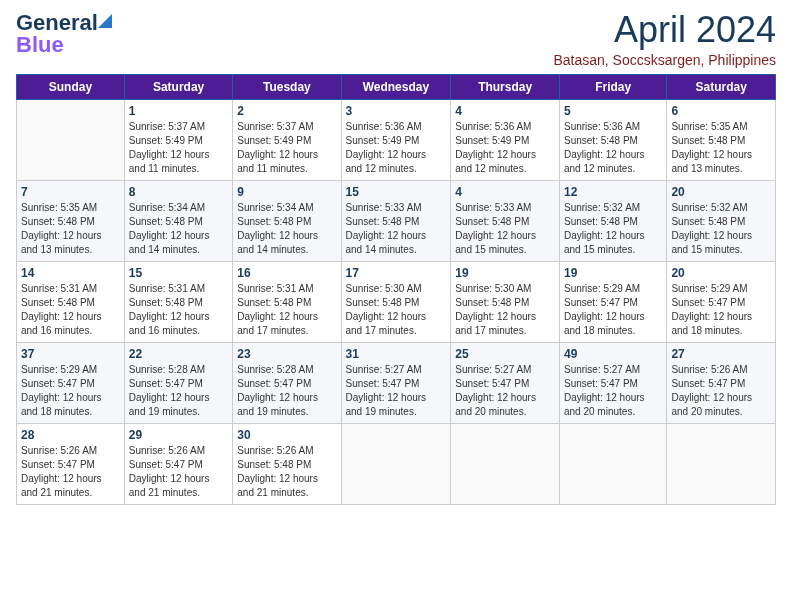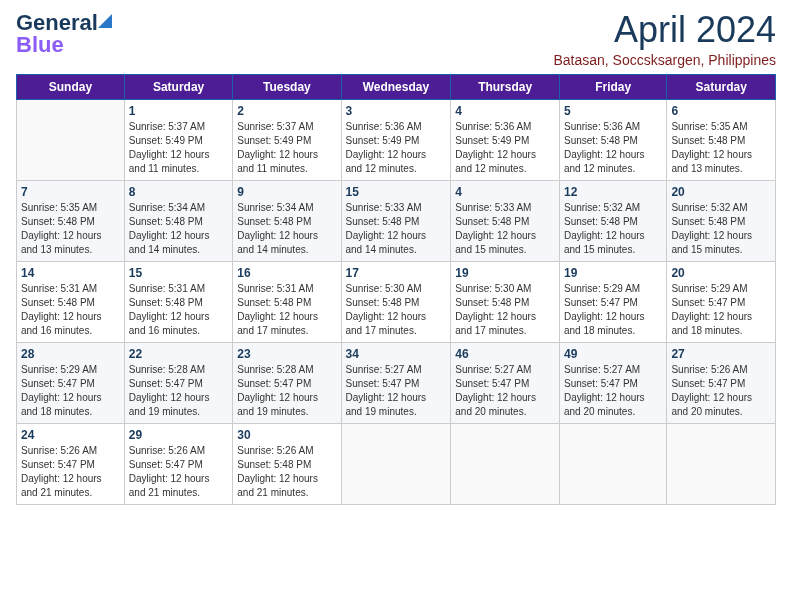--- a/index.html
+++ b/index.html
@@ -279,49 +279,49 @@
           <td>
             <span class="day-num">20</span>
             <div class="day-info" style="white-space: pre-line;">Sunrise: 5:29 AM
 Sunset: 5:47 PM
 Daylight: 12 hours
 and 18 minutes.</div>
           </td>
         </tr>
         <tr>
           <td>
-            <span class="day-num">28</span>
+            <span class="day-num">37</span>
             <div class="day-info" style="white-space: pre-line;">Sunrise: 5:29 AM
 Sunset: 5:47 PM
 Daylight: 12 hours
 and 18 minutes.</div>
           </td>
           <td>
             <span class="day-num">22</span>
             <div class="day-info" style="white-space: pre-line;">Sunrise: 5:28 AM
 Sunset: 5:47 PM
 Daylight: 12 hours
 and 19 minutes.</div>
           </td>
           <td>
             <span class="day-num">23</span>
             <div class="day-info" style="white-space: pre-line;">Sunrise: 5:28 AM
 Sunset: 5:47 PM
 Daylight: 12 hours
 and 19 minutes.</div>
           </td>
           <td>
-            <span class="day-num">34</span>
+            <span class="day-num">31</span>
             <div class="day-info" style="white-space: pre-line;">Sunrise: 5:27 AM
 Sunset: 5:47 PM
 Daylight: 12 hours
 and 19 minutes.</div>
           </td>
           <td>
-            <span class="day-num">46</span>
+            <span class="day-num">25</span>
             <div class="day-info" style="white-space: pre-line;">Sunrise: 5:27 AM
 Sunset: 5:47 PM
 Daylight: 12 hours
 and 20 minutes.</div>
           </td>
           <td>
             <span class="day-num">49</span>
             <div class="day-info" style="white-space: pre-line;">Sunrise: 5:27 AM
 Sunset: 5:47 PM
 Daylight: 12 hours
@@ -330,21 +330,21 @@
           <td>
             <span class="day-num">27</span>
             <div class="day-info" style="white-space: pre-line;">Sunrise: 5:26 AM
 Sunset: 5:47 PM
 Daylight: 12 hours
 and 20 minutes.</div>
           </td>
         </tr>
         <tr>
           <td>
-            <span class="day-num">24</span>
+            <span class="day-num">28</span>
             <div class="day-info" style="white-space: pre-line;">Sunrise: 5:26 AM
 Sunset: 5:47 PM
 Daylight: 12 hours
 and 21 minutes.</div>
           </td>
           <td>
             <span class="day-num">29</span>
             <div class="day-info" style="white-space: pre-line;">Sunrise: 5:26 AM
 Sunset: 5:47 PM
 Daylight: 12 hours

